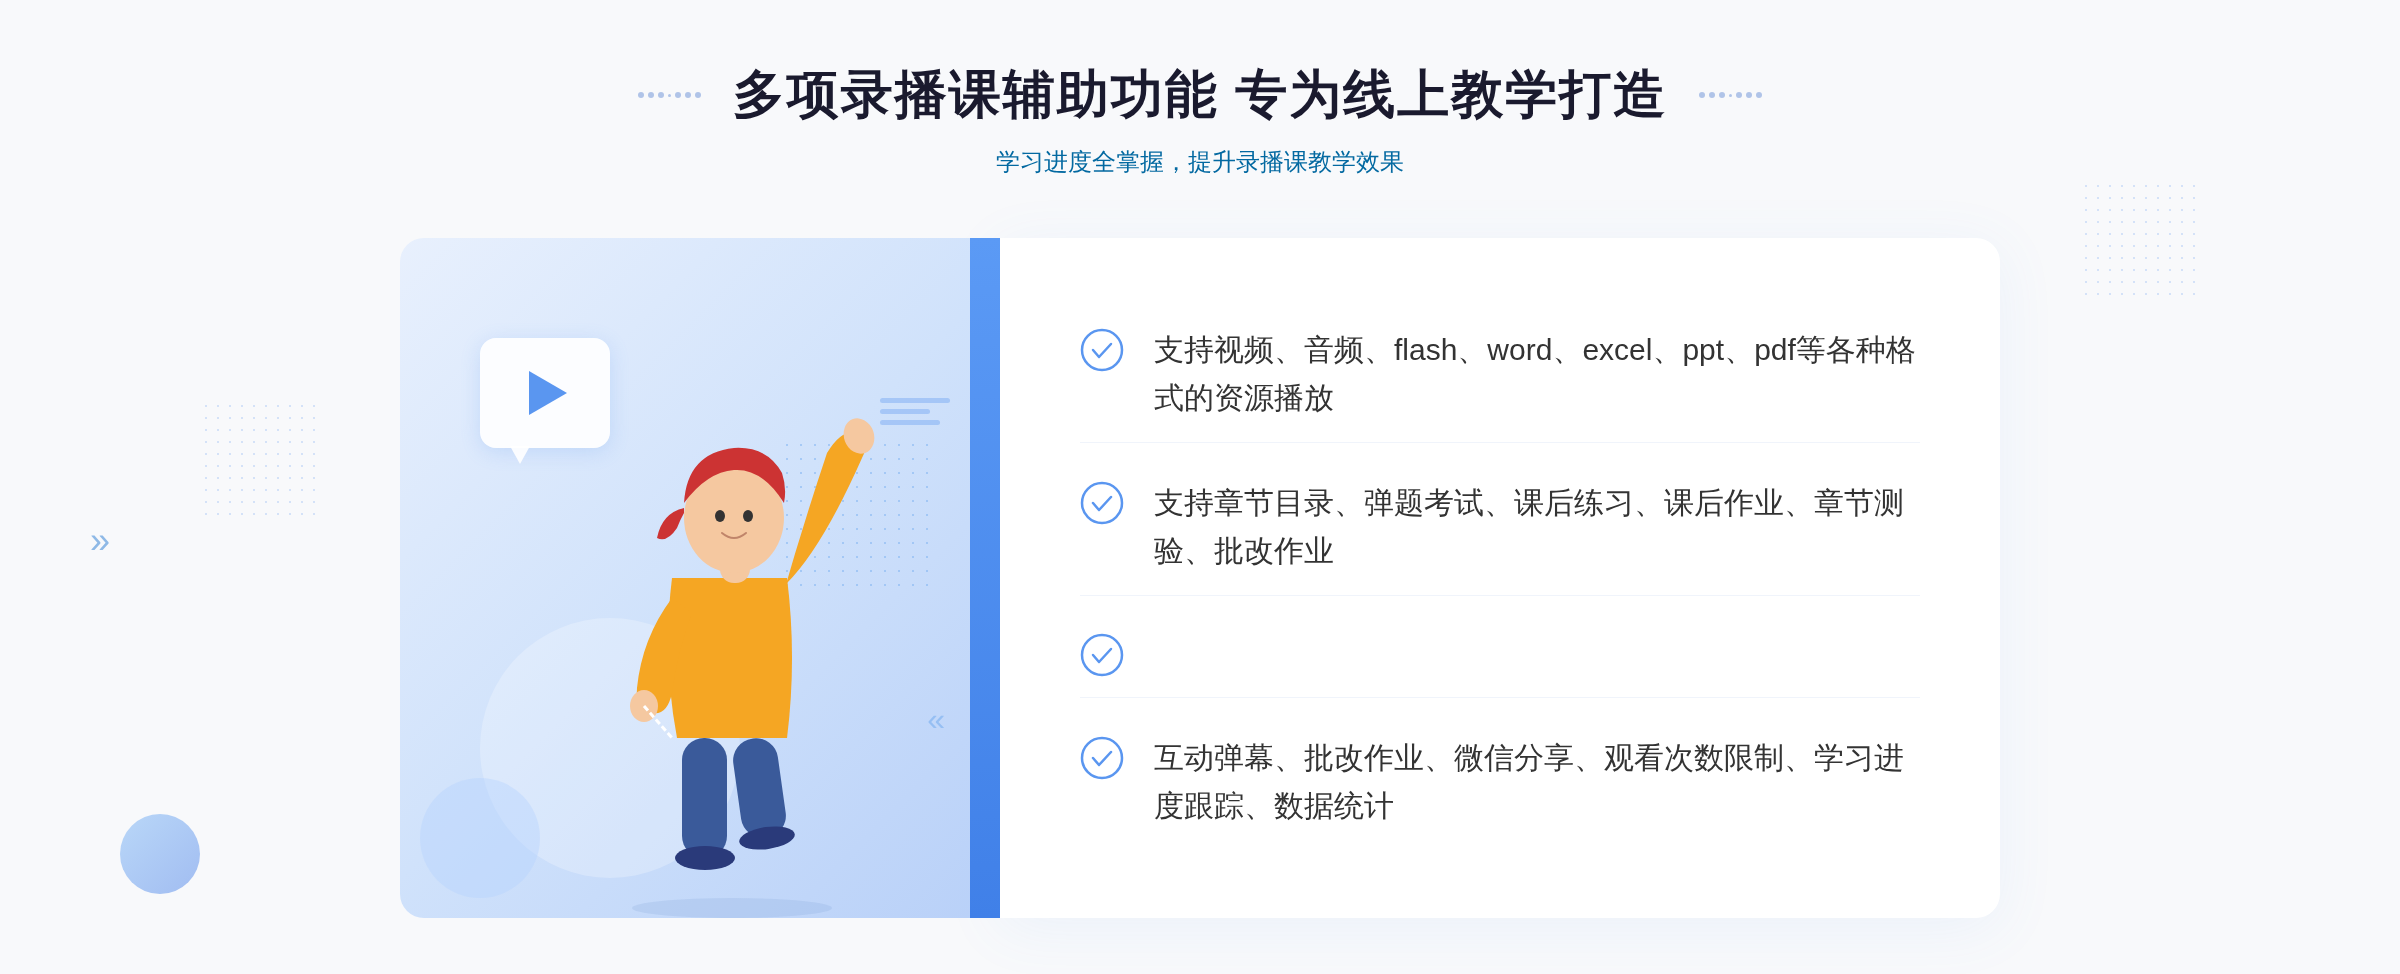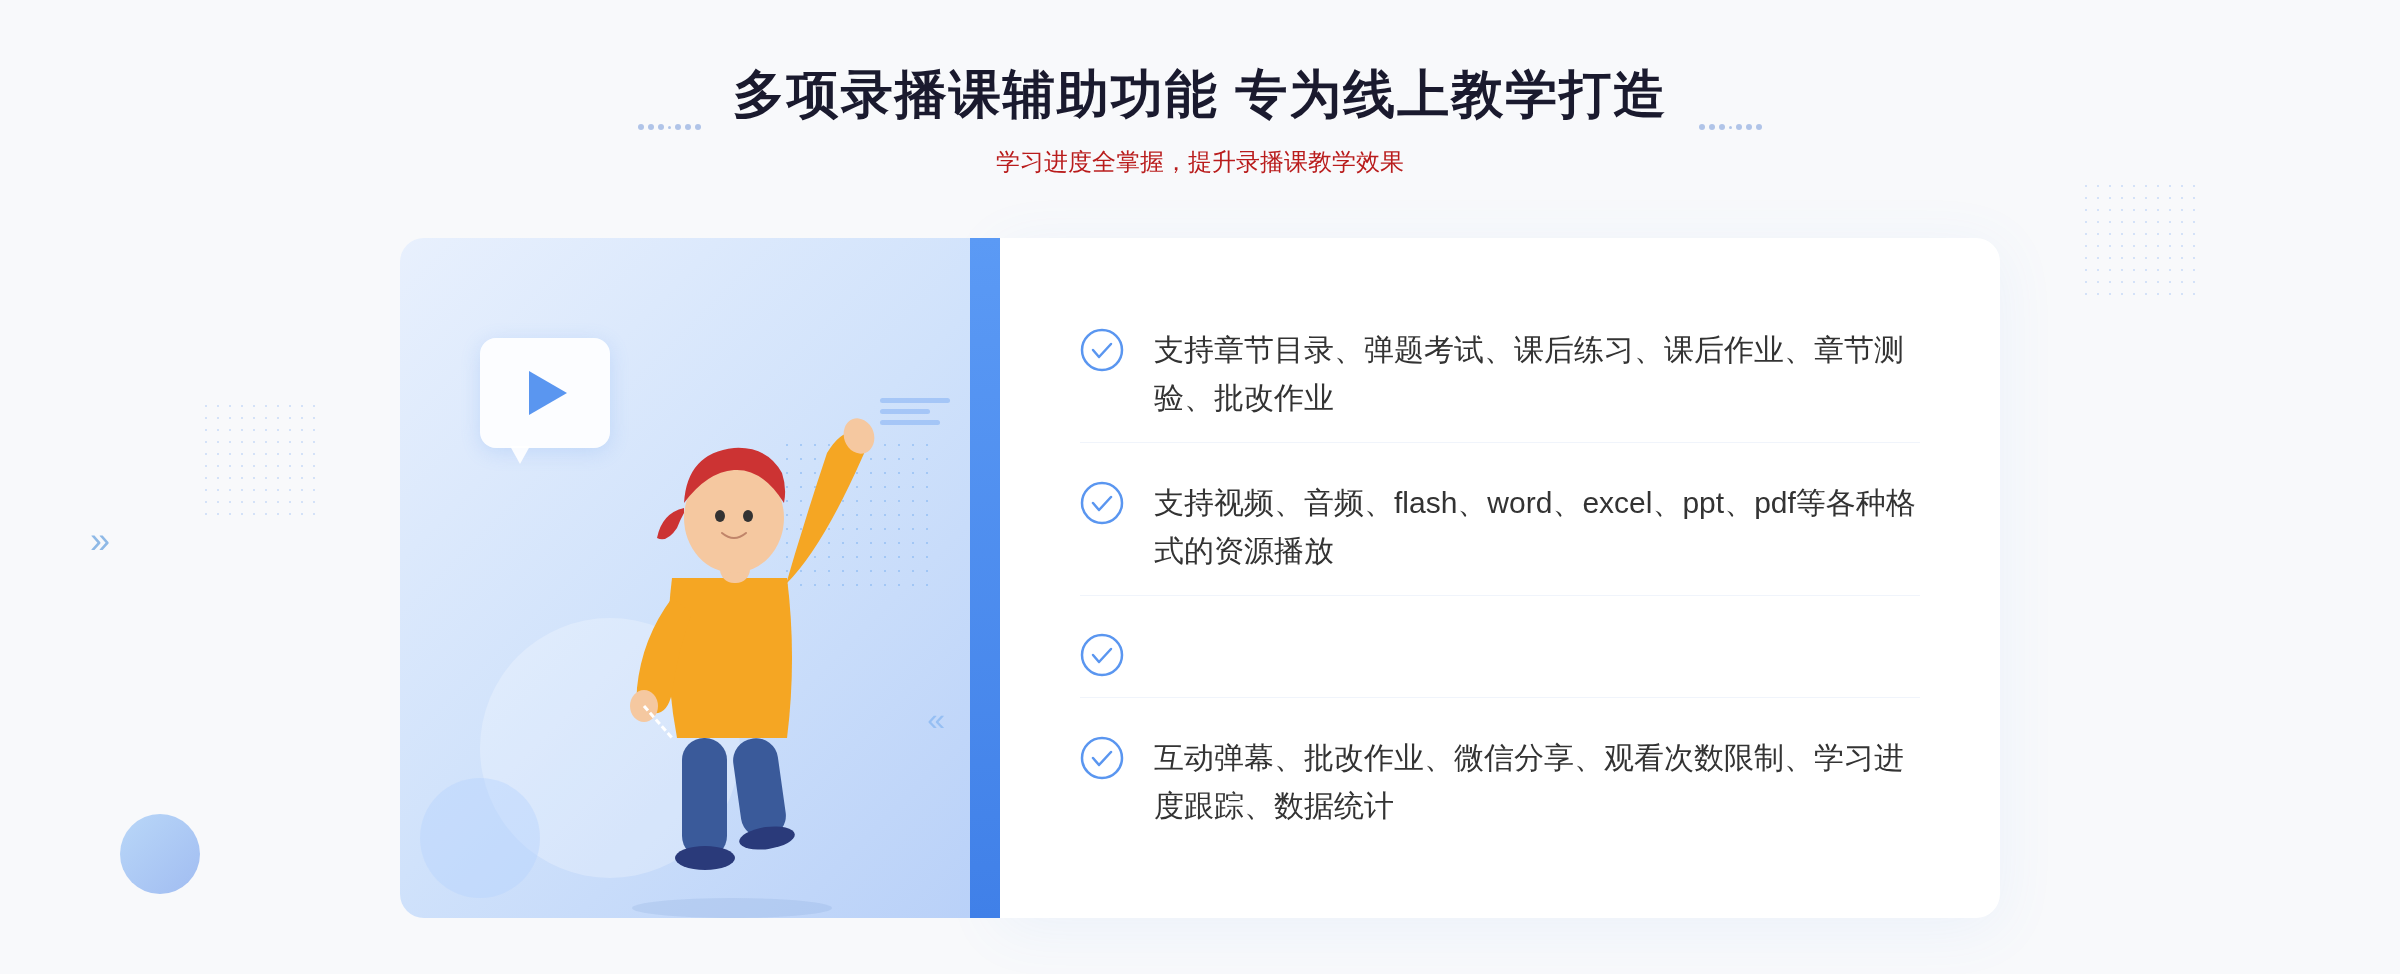--- a/index.html
+++ b/index.html
@@ -62,21 +62,21 @@
 
     
     .header-section {
       text-align: center;
       margin-bottom: 60px;
       position: relative;
     }
 
     .header-decorators {
       display: flex;
-      align-items: flex-end;
+      align-items: center;
       justify-content: center;
       gap: 32px;
       margin-bottom: 16px;
     }
 
     .decorator-dots {
       display: flex;
       gap: 4px;
       align-items: center;
     }
@@ -91,21 +91,21 @@
 
     .main-title {
       font-size: 52px;
       font-weight: 700;
       color: #1a1a2e;
       letter-spacing: 2px;
     }
 
     .sub-title {
       font-size: 24px;
-      color: #b91c1c;
+      color: #0369a1;
       margin-top: 12px;
       font-weight: 400;
     }
 
     
     .content-area {
       display: flex;
       align-items: stretch;
       width: 1600px;
       gap: 0;
@@ -391,31 +391,31 @@
 
     <div class="features-panel">
 
       <div class="feature-item">
         <div class="check-icon">
           <svg viewBox="0 0 44 44" xmlns="http://www.w3.org/2000/svg">
             <circle cx="22" cy="22" r="20" stroke="#5a96f0" stroke-width="2.5" fill="none"></circle>
             <polyline points="13,22 19,29 31,16" stroke="#5a96f0" stroke-width="2.5" fill="none" stroke-linecap="round" stroke-linejoin="round"></polyline>
           </svg>
         </div>
-        <span class="feature-text">支持章节目录、弹题考试、课后练习、课后作业、章节测验、批改作业</span>
+        <span class="feature-text">支持视频、音频、flash、word、excel、ppt、pdf等各种格式的资源播放</span>
       </div>
 
       <div class="feature-item">
         <div class="check-icon">
           <svg viewBox="0 0 44 44" xmlns="http://www.w3.org/2000/svg">
             <circle cx="22" cy="22" r="20" stroke="#5a96f0" stroke-width="2.5" fill="none"></circle>
             <polyline points="13,22 19,29 31,16" stroke="#5a96f0" stroke-width="2.5" fill="none" stroke-linecap="round" stroke-linejoin="round"></polyline>
           </svg>
         </div>
-        <span class="feature-text">支持视频、音频、flash、word、excel、ppt、pdf等各种格式的资源播放</span>
+        <span class="feature-text">支持章节目录、弹题考试、课后练习、课后作业、章节测验、批改作业</span>
       </div>
 
       <div class="feature-item">
         <div class="check-icon">
           <svg viewBox="0 0 44 44" xmlns="http://www.w3.org/2000/svg">
             <circle cx="22" cy="22" r="20" stroke="#5a96f0" stroke-width="2.5" fill="none"></circle>
             <polyline points="13,22 19,29 31,16" stroke="#5a96f0" stroke-width="2.5" fill="none" stroke-linecap="round" stroke-linejoin="round"></polyline>
           </svg>
         </div>
       </div>

